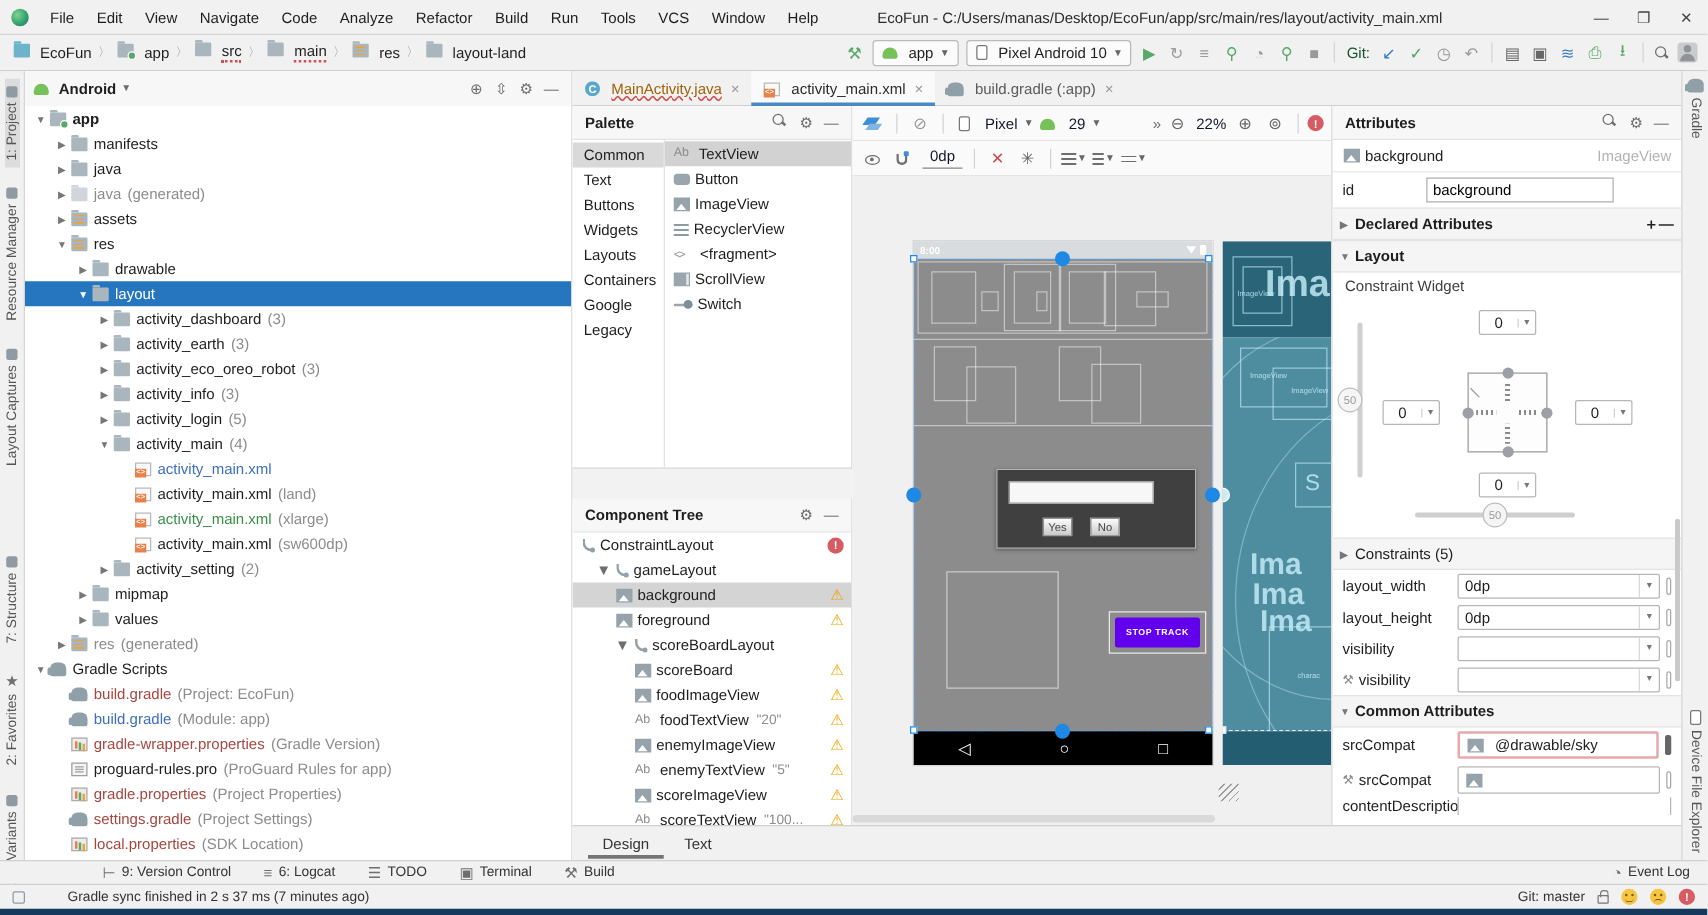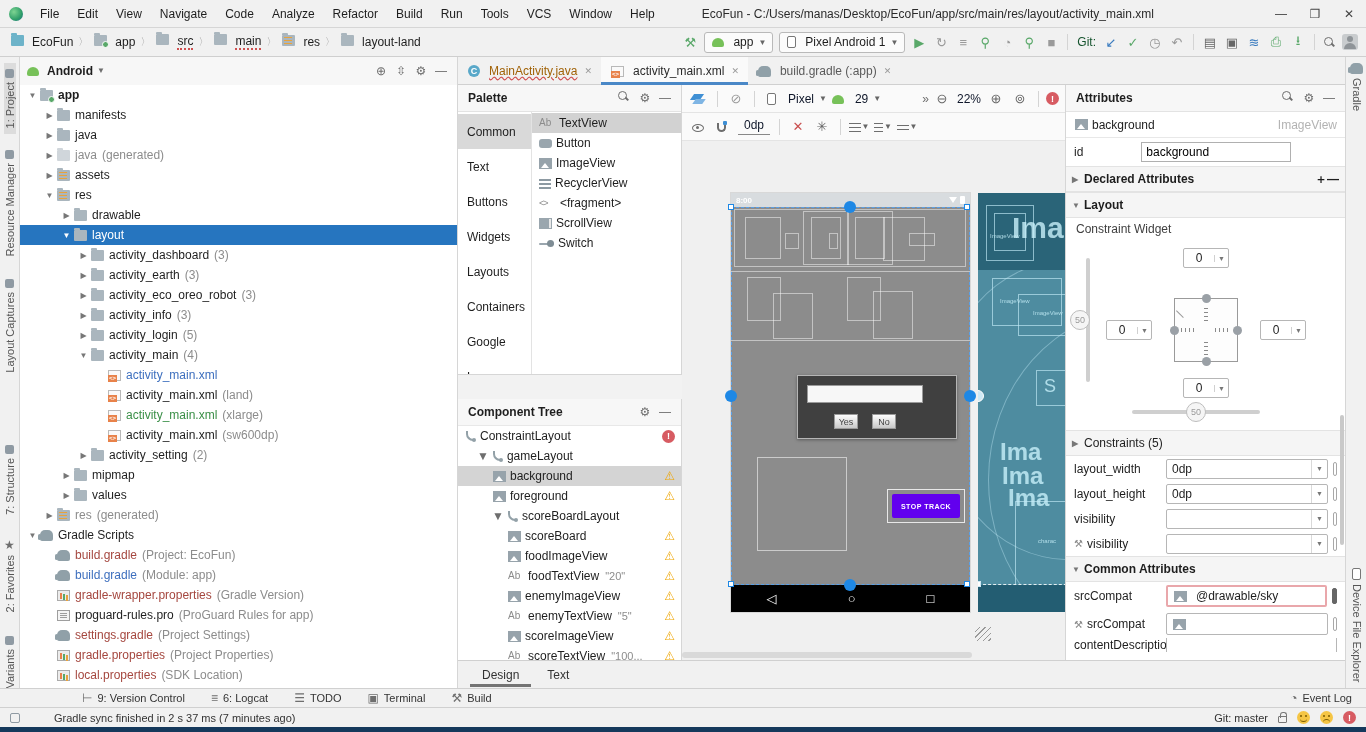--- a/index.html
+++ b/index.html
@@ -111,21 +111,21 @@
 #editor-content{position:absolute;left:0;top:28px;width:887px;height:575px;}
 #design-tabs{position:absolute;left:0;top:603px;width:887px;height:28px;background:#f1f1f1;border-top:1px solid #d0d0d0;display:flex;align-items:center;padding-left:12px;gap:4px;}
 .dtab{padding:5px 12px;color:#333;}
 .dtab.active{box-shadow:inset 0 -3px 0 #747474;}
 
 
 #palette{position:absolute;left:0;top:0;width:224px;height:290px;background:#fff;border-right:1px solid #d6d6d6;border-bottom:1px solid #d6d6d6;overflow:hidden;}
 #palette .panel-head{height:27px;border-bottom:1px solid #e3e3e3;background:#f7f7f7;}
 #palette-body{display:flex;height:263px;}
 #pcats{width:74px;border-right:1px solid #e3e3e3;padding-top:2px;}
-.pcat{height:35px;display:flex;align-items:center;padding-left:9px;}
+.pcat{height:20px;display:flex;align-items:center;padding-left:9px;}
 .pcat.sel{background:#d9d9d9;}
 #pitems{flex:1;padding-top:1px;}
 .pitem{height:20px;display:flex;align-items:center;padding-left:6px;}
 .pitem.sel{background:#d2d2d2;}
 
 
 #ctree{position:absolute;left:0;top:290px;width:224px;height:285px;background:#fff;border-right:1px solid #d6d6d6;overflow:hidden;margin-top:24px;}
 #ctree .panel-head{height:27px;background:#f7f7f7;border-bottom:1px solid #e8e8e8;}
 .crow{height:20px;display:flex;align-items:center;white-space:nowrap;padding-right:6px;}
 .crow.sel{background:#d4d4d4;}
@@ -283,21 +283,21 @@
     </div>
   <div style="flex:1"></div>
   <span class="tb-ic green">⚒</span>
   <div class="combo">
     <span class="icn ic-android"></span>
     <span>app</span>
     <span class="car">▼</span>
   </div>
   <div class="combo">
     <span class="icn ic-phone" style="height:12px"></span>
-    <span>Pixel Android 1</span>
+    <span>Pixel Android 10</span>
     <span class="car">▼</span>
   </div>
   <span class="tb-ic green">▶</span>
   <span class="tb-ic gray">↻</span>
   <span class="tb-ic gray">≡</span>
   <span class="tb-ic green">⚲</span>
   <span class="tb-ic gray">◔</span>
   <span class="tb-ic green">⚲</span>
   <span class="tb-ic gray">■</span>
   <span class="divider-v"></span>
@@ -504,29 +504,29 @@
         <span class="sfx">(Gradle Version)</span>
       </div>
       <div class="trow" style="padding-left: 23px;">
         <span class="arr"></span>
         <span class="icn ic-textfile"></span>
         <span class="lbl">proguard-rules.pro</span>
         <span class="sfx">(ProGuard Rules for app)</span>
       </div>
       <div class="trow" style="padding-left: 23px;">
         <span class="arr"></span>
+        <span class="icn ic-props"></span>
+        <span class="lbl c-rust">gradle.properties</span>
+        <span class="sfx">(Project Properties)</span>
+      </div>
+      <div class="trow" style="padding-left: 23px;">
+        <span class="arr"></span>
         <span class="icn ic-gradle"></span>
         <span class="lbl c-rust">settings.gradle</span>
         <span class="sfx">(Project Settings)</span>
-      </div>
-      <div class="trow" style="padding-left: 23px;">
-        <span class="arr"></span>
-        <span class="icn ic-props"></span>
-        <span class="lbl c-rust">gradle.properties</span>
-        <span class="sfx">(Project Properties)</span>
       </div>
       <div class="trow" style="padding-left: 23px;">
         <span class="arr"></span>
         <span class="icn ic-props"></span>
         <span class="lbl c-rust">local.properties</span>
         <span class="sfx">(SDK Location)</span>
       </div>
     </div>
 </div>
 

